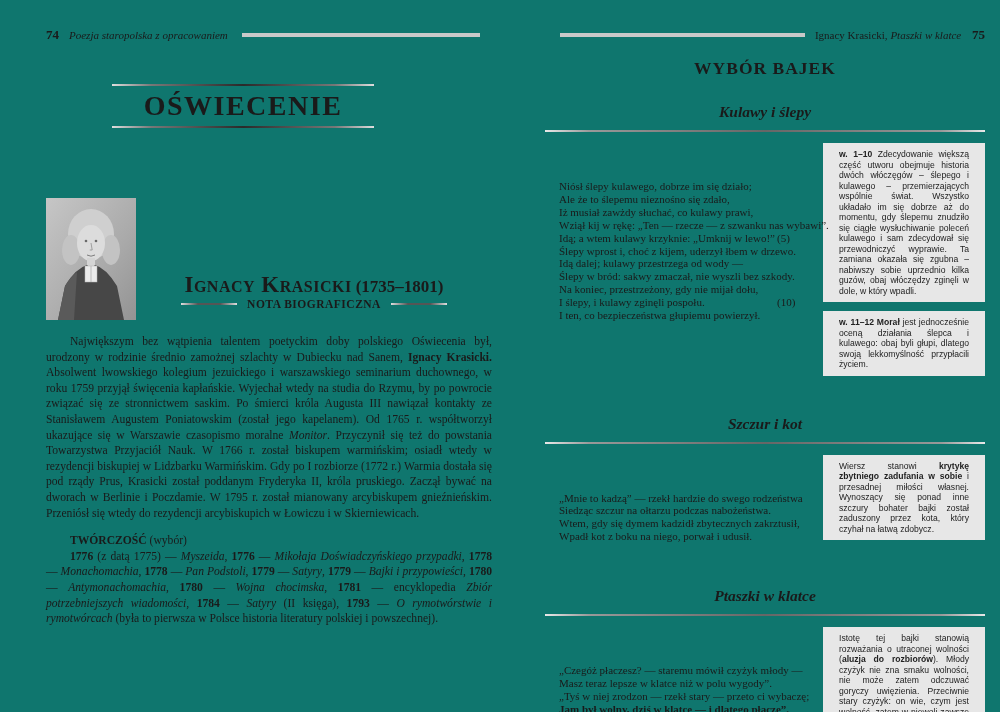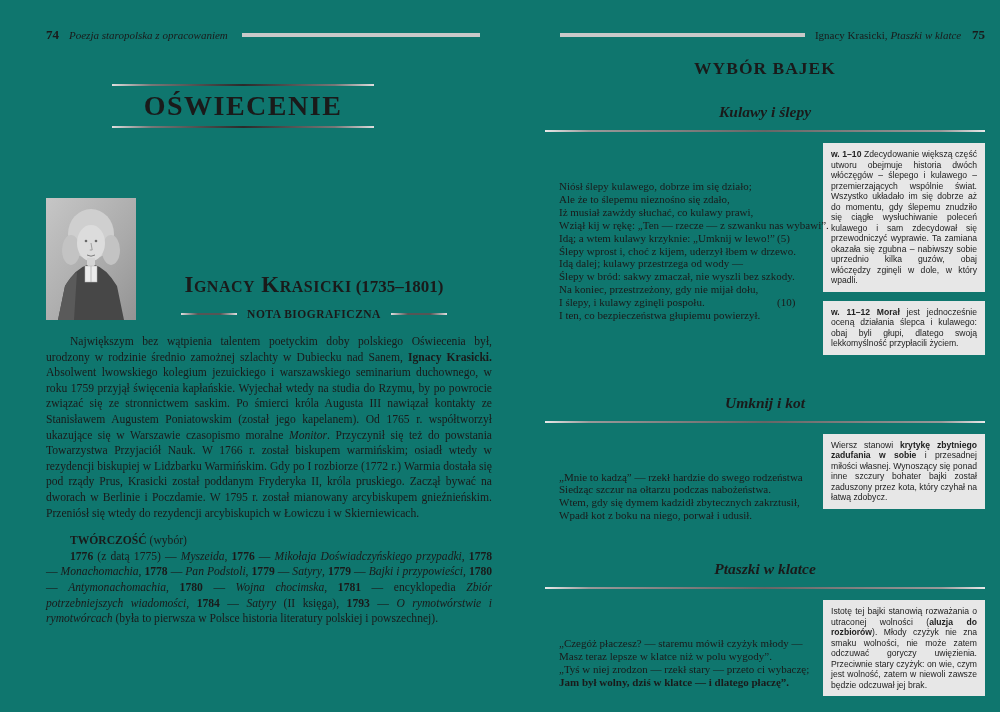--- a/index.html
+++ b/index.html
@@ -14,21 +14,21 @@
   .pg-num{font-weight:bold;font-size:13px;margin-right:10px;}
   .book-title{font-style:italic;}
   .left-page .hdr-rule{margin-left:14px;width:238px;}
   .chapter-block{margin-top:42px;margin-left:66px;width:262px;text-align:center;}
   .chapter-title{font-size:28px;font-weight:bold;letter-spacing:1.5px;line-height:30px;margin:5px 0;}
   .bio-head{display:flex;margin-top:70px;}
   .portrait{width:90px;height:122px;flex:none;}
   .author-block{flex:1;text-align:center;padding-top:74px;}
   .author-name{font-variant:small-caps;font-weight:bold;font-size:23px;letter-spacing:0.5px;margin-top:6px;}
   .author-years{font-weight:bold;font-size:17px;}
-  .nota-row{display:flex;align-items:center;justify-content:center;gap:10px;margin-top:10px;font-family:Liberation Serif, serif;}
+  .nota-row{display:flex;align-items:center;justify-content:center;gap:10px;margin-top:0;font-family:Liberation Serif, serif;}
   .nota-label{font-weight:bold;font-size:11.5px;letter-spacing:0.5px;}
   .nota-dash{width:56px;height:2px;background:linear-gradient(90deg,#ddd,#555 30%,#555 70%,#ddd);}
   .bio-text{margin-top:14px;font-size:11.6px;line-height:15.6px;text-align:justify;}
   .indent{text-indent:24px;}
   .works-heading{margin-top:12px;font-size:11.6px;line-height:15.6px;text-indent:24px;}
   .works-list{font-size:11.6px;line-height:15.6px;text-align:justify;text-indent:24px;}
   
   .right-page{position:absolute;left:545px;top:28px;width:440px;}
   .right-page .hdr-rule{margin-left:15px;width:245px;}
   .hdr-spacer{flex:1;}
@@ -38,21 +38,21 @@
   .fable{margin-top:24px;}
   .fable+.fable{margin-top:30px;}
   .fable.last{margin-top:38px;}
   .fable-title{text-align:center;font-size:15.5px;font-weight:bold;font-style:italic;}
   .fable-rule{margin-top:9px;height:2px;background:linear-gradient(90deg,#e8e8e8 0%,#999 10%,#666 50%,#999 90%,#e8e8e8 100%);}
   .fable-body{display:flex;align-items:flex-start;margin-top:11px;}
   .poem{flex:1;padding-left:14px;font-size:11px;line-height:12.9px;min-width:0;margin-top:37px;}
   .poem-line{position:relative;white-space:nowrap;}
   .line-num{position:absolute;left:218px;top:0;}
   .notes-col{width:162px;flex:none;margin-left:8px;}
-  .note{background:#e7e7e7;padding:6px 8px;margin-bottom:9px;
+  .note{background:#e7e7e7;padding:6px 16px;margin-bottom:9px;
         font-family:"Liberation Sans",sans-serif;font-size:8.6px;line-height:10.5px;
         text-align:justify;color:#222;}
   .b{font-weight:bold;} .i{font-style:italic;}
 </style>
 </head>
 <body>
 
 <div class="canvas">
 
   <div class="left-page">
@@ -144,21 +144,21 @@
             <div class="poem-line"><span>I ten, co bezpieczeństwa głupiemu powierzył.</span></div>
           </div>
         <div class="notes-col">
             <div class="note"><span class="b">w. 1–10 </span><span>Zdecydowanie większą część utworu obejmuje historia dwóch włóczęgów – ślepego i kulawego – przemierzających wspólnie świat. Wszystko układało im się dobrze aż do momentu, gdy ślepemu znudziło się ciągłe wysłuchiwanie poleceń kulawego i sam zdecydował się przewodniczyć wyprawie. Ta zamiana okazała się zgubna – nabiwszy sobie uprzednio kilka guzów, obaj włóczędzy zginęli w dole, w który wpadli.</span></div>
             <div class="note"><span class="b">w. 11–12 Morał </span><span>jest jednocześnie oceną działania ślepca i kulawego: obaj byli głupi, dlatego swoją lekkomyślność przypłacili życiem.</span></div>
           </div>
       </div>
     </div>
 
     <div class="fable">
-      <div class="fable-title">Umknij i kot</div>
+      <div class="fable-title">Szczur i kot</div>
       <div class="fable-rule"></div>
       <div class="fable-body">
         <div class="poem">
             <div class="poem-line"><span>„Mnie to kadzą” — rzekł hardzie do swego rodzeństwa</span></div>
             <div class="poem-line"><span>Siedząc szczur na ołtarzu podczas nabożeństwa.</span></div>
             <div class="poem-line"><span>Wtem, gdy się dymem kadzidł zbytecznych zakrztusił,</span></div>
             <div class="poem-line"><span>Wpadł kot z boku na niego, porwał i udusił.</span></div>
           </div>
         <div class="notes-col">
             <div class="note"><span>Wiersz stanowi </span><span class="b">krytykę zbytniego zadufania w sobie</span><span> i przesadnej miłości własnej. Wynoszący się ponad inne szczury bohater bajki został zaduszony przez kota, który czyhał na łatwą zdobycz.</span></div>

